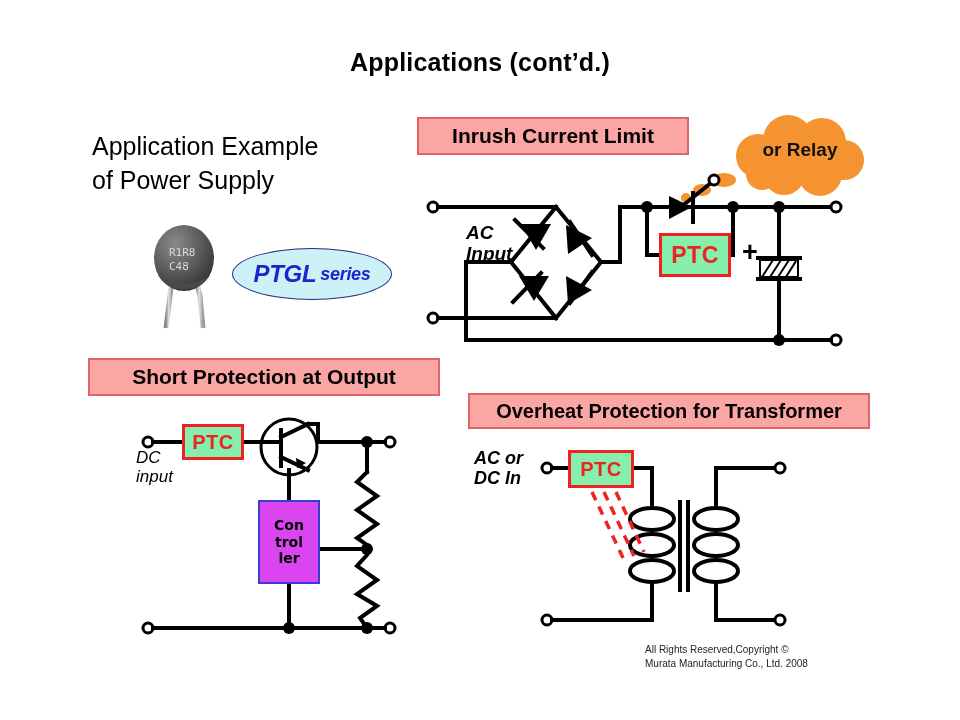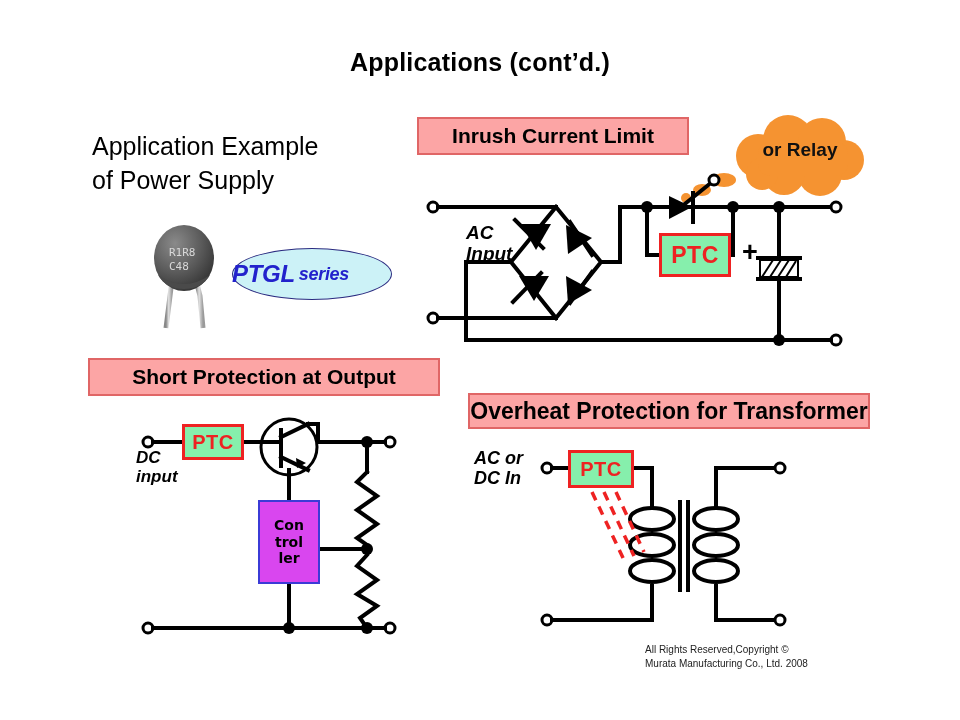--- a/index.html
+++ b/index.html
@@ -36,21 +36,21 @@
   .section-box {
     position: absolute;
     border: 2px solid #e06666;
     background: #fca5a5;
     font-weight: bold;
     display: flex; align-items: center; justify-content: center;
     box-sizing: border-box;
   }
   #sec-inrush   { left: 417px; top: 117px; width: 272px; height: 38px; font-size: 21px; }
   #sec-short    { left: 88px;  top: 358px; width: 352px; height: 38px; font-size: 21px; }
-  #sec-overheat { left: 468px; top: 393px; width: 402px; height: 36px; font-size: 23px; }
+  #sec-overheat { left: 468px; top: 393px; width: 402px; height: 36px; font-size: 20px; }
 
   
   .ptc-box {
     position: absolute; box-sizing: border-box;
     border: 3px solid #ee2222; background: #86efac;
     color: #ee2222; font-weight: bold;
     display: flex; align-items: center; justify-content: center;
     letter-spacing: 0.5px;
   }
   #ptc-inrush { left: 659px; top: 233px; width: 72px; height: 44px; font-size: 23px; }
@@ -58,21 +58,21 @@
   #ptc-xfmr   { left: 568px; top: 450px; width: 66px; height: 38px; font-size: 20px; }
 
   
   .circ-label {
     position: absolute;
     font-style: italic; font-weight: bold;
     line-height: 1.12;
     white-space: pre-line;
   }
   #lbl-ac-input  { left: 466px; top: 222px; font-size: 19px; }
-  #lbl-dc-input  { left: 136px; top: 448px; font-size: 17px; font-weight: bold; }
+  #lbl-dc-input  { left: 136px; top: 448px; font-size: 17px; font-weight: normal; }
   #lbl-ac-dc-in  { left: 474px; top: 448px; font-size: 18px; }
   #lbl-plus      { left: 742px; top: 237px; font-size: 27px; font-style: normal; font-weight: bold; }
 
   
   #controller-block {
     position: absolute; left: 258px; top: 500px;
     width: 62px; height: 84px;
     box-sizing: border-box;
     background: #d946ef; border: 2px solid #3b3bd6;
     display: flex; flex-direction: column;
@@ -87,21 +87,21 @@
     position: absolute; left: 232px; top: 248px;
     width: 160px; height: 52px;
   }
   #ptgl-logo .ell {
     position: absolute; inset: 0;
     background: #ccf2f7; border: 1px solid #2b2b80;
     border-radius: 50%;
   }
   #ptgl-logo .txt {
     position: absolute; inset: 0;
-    display: flex; align-items: center; 
+    display: flex; align-items: center; justify-content: center;
     font-style: italic; font-weight: bold; color: #2222cc;
     letter-spacing: -0.3px;
   }
   #ptgl-logo .t1 { font-size: 24px; }
   #ptgl-logo .t2 { font-size: 18px; margin-left: 4px; }
 
   
   #thermistor-photo { position: absolute; left: 144px; top: 218px; width: 82px; height: 112px; }
 
   

